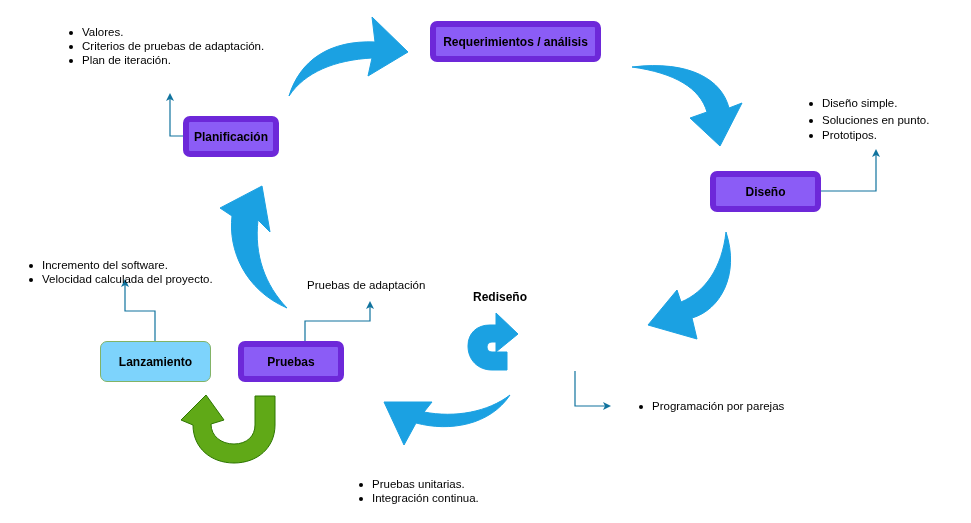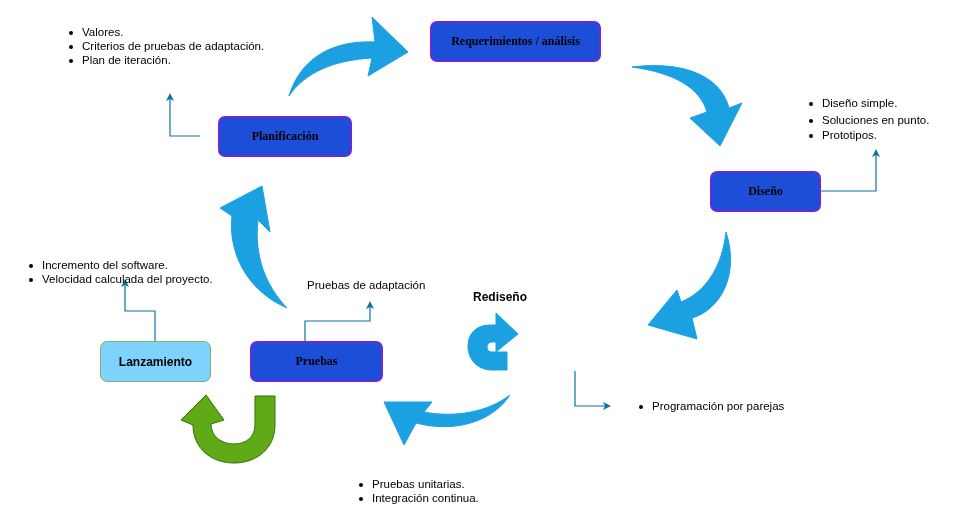--- a/index.html
+++ b/index.html
@@ -2,21 +2,21 @@
 <html><head>
   <meta charset="utf-8">
   <style>
     html, body { margin: 0; padding: 0; background: #ffffff; }
     body { width: 971px; height: 523px; position: relative; overflow: hidden;
            font-family: "Liberation Sans", sans-serif; color: #000; }
     #stage { position: absolute; left: 0; top: 0; width: 971px; height: 523px; }
     .node { position: absolute; box-sizing: border-box; border-radius: 7px;
             display: flex; align-items: center; justify-content: center;
             font-size: 12px; font-weight: bold; }
-    .node.teal { background: #1d4ed8; border: 2px solid #6d28d9; font-family: Liberation Serif, serif; }
+    .node.teal { background: #8b5cf6; border: 6px solid #6d28d9; }
     .node.green { background: #7dd3fc; border: 1px solid #82b366; }
     .blist { position: absolute; margin: 0; padding: 0; list-style: none; font-size: 11.5px; line-height: 14px; }
     .blist li { position: relative; padding-left: 18px; white-space: nowrap; }
     .blist li::before { content: ""; position: absolute; left: 5px; top: 6px; width: 4px; height: 4px; border-radius: 50%; background: #000; }
     .plain { position: absolute; font-size: 11.5px; white-space: nowrap; }
     .bold-label { position: absolute; font-size: 12px; font-weight: bold; white-space: nowrap; }
   </style>
 </head>
 <body>
 
@@ -44,27 +44,27 @@
     <polyline points="305,341 305,321 370,321 370,305" fill="none" stroke="#10739e" stroke-width="1.2" marker-end="url(#ah)"></polyline>
     <polyline points="155,341 155,311 125,311 125,283" fill="none" stroke="#10739e" stroke-width="1.2" marker-end="url(#ah)"></polyline>
   </svg>
 
   <div class="node teal" style="left:430px;top:21px;width:171px;height:41px">
       <span>Requerimientos / análisis</span>
     </div>
   <div class="node teal" style="left:710px;top:171px;width:111px;height:41px">
       <span>Diseño</span>
     </div>
-  <div class="node teal" style="left:250px;top:341px;width:133px;height:41px">
+  <div class="node teal" style="left:238px;top:341px;width:106px;height:41px">
       <span>Pruebas</span>
     </div>
   <div class="node green" style="left:100px;top:341px;width:111px;height:41px">
       <span>Lanzamiento</span>
     </div>
-  <div class="node teal" style="left:218px;top:116px;width:134px;height:41px">
+  <div class="node teal" style="left:183px;top:116px;width:96px;height:41px">
       <span>Planificación</span>
     </div>
 
   <ul class="blist" style="left:64px;top:25px">
     <li>Valores.</li>
     <li>Criterios de pruebas de adaptación.</li>
     <li>Plan de iteración.</li>
   </ul>
   <ul class="blist" style="left:804px;top:96px;line-height:15px">
     <li>Diseño simple.</li>

